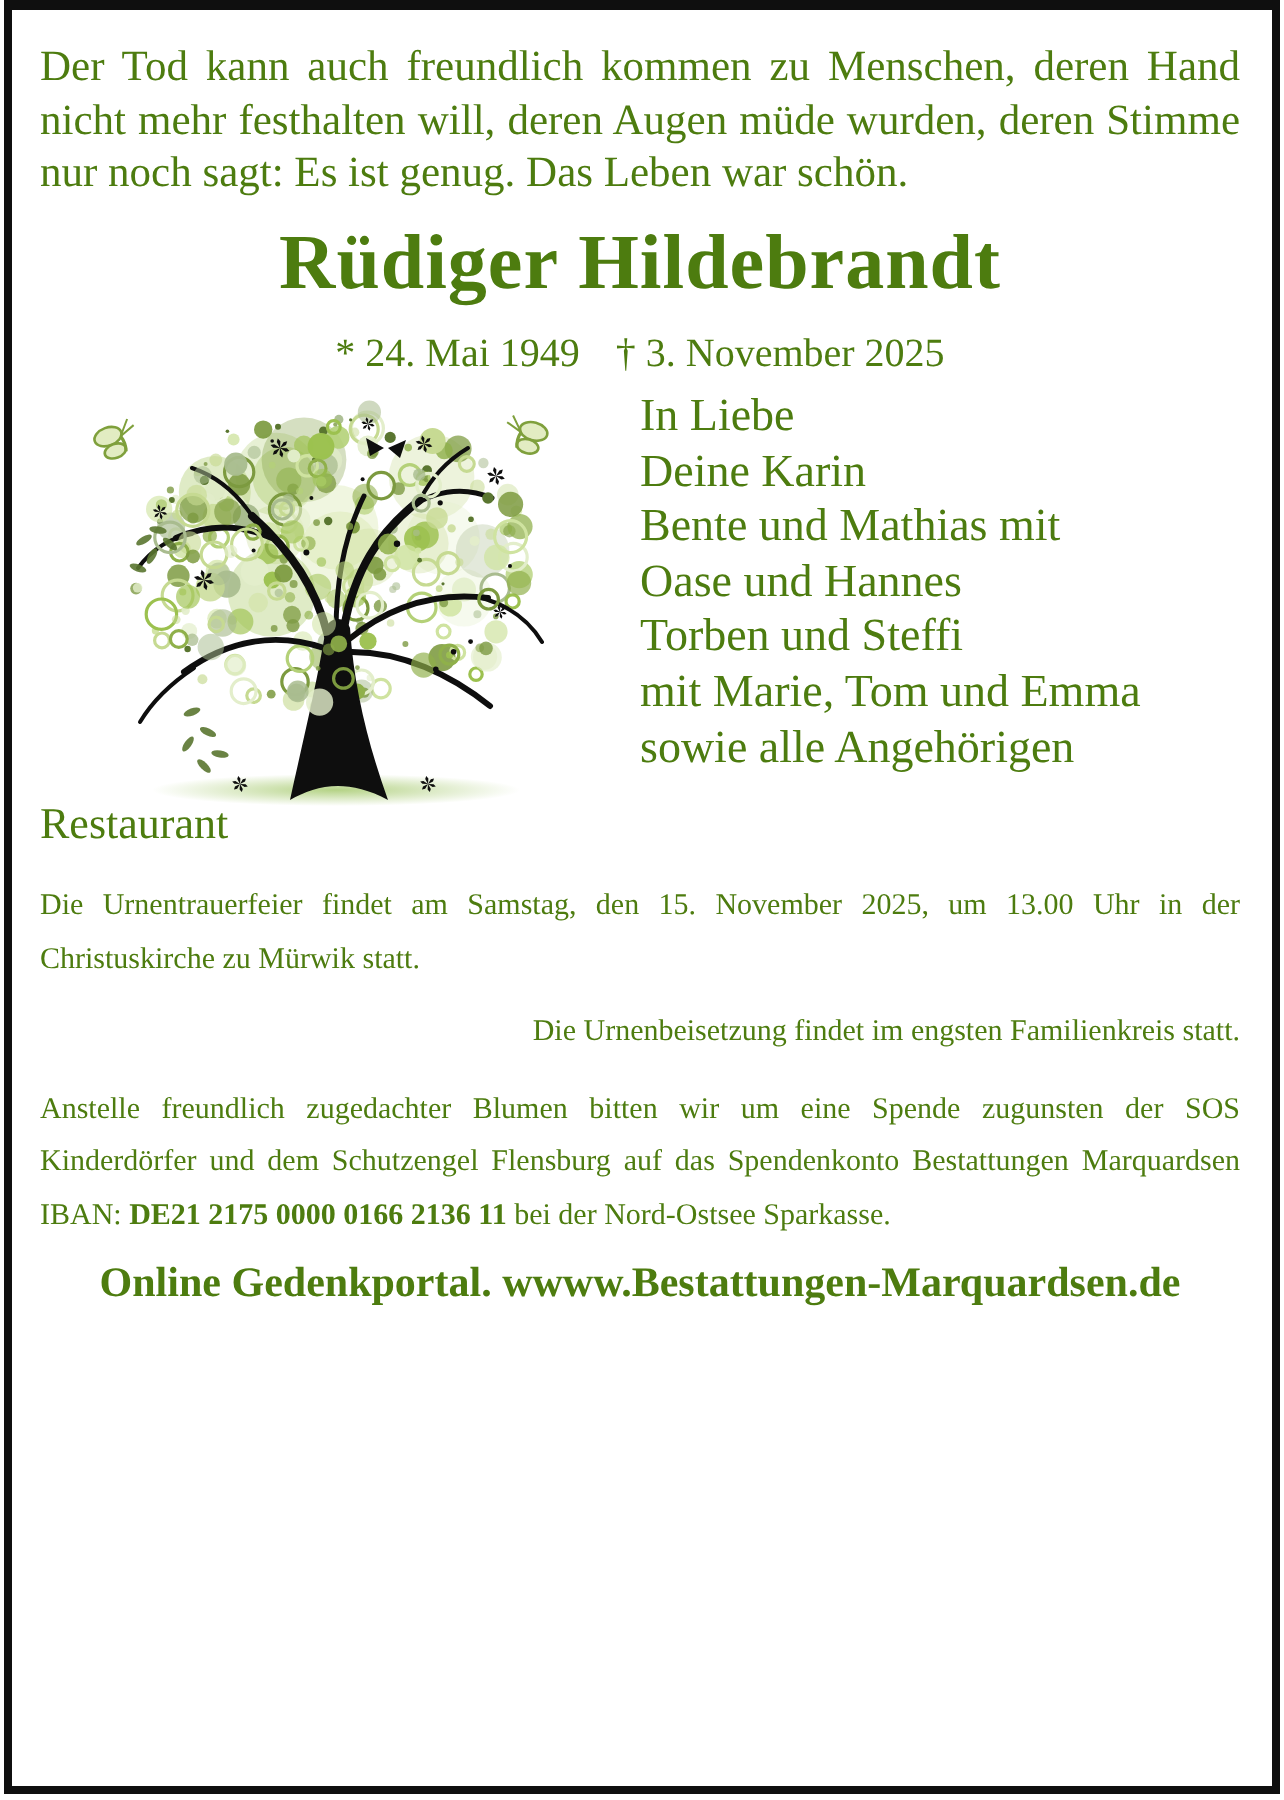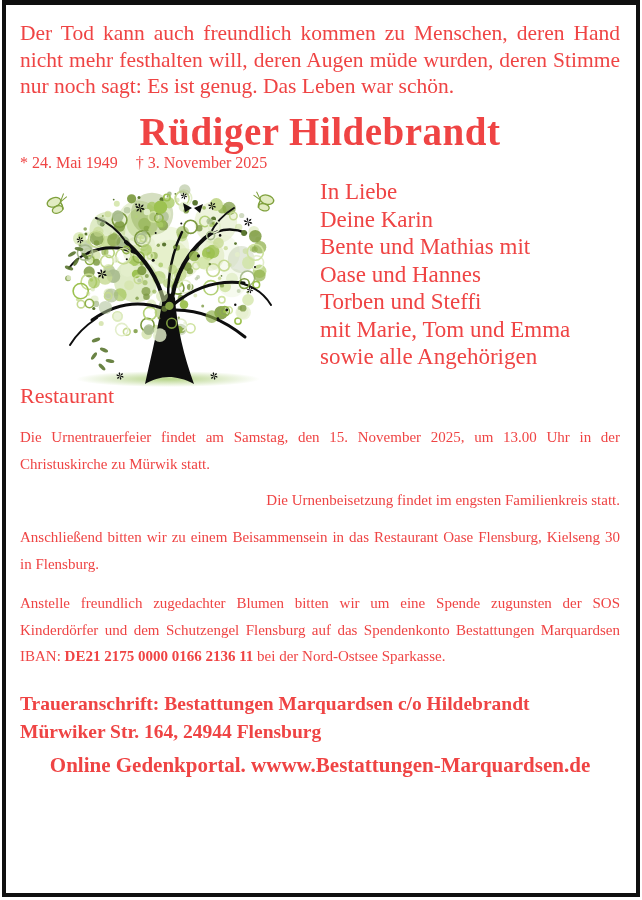--- a/index.html
+++ b/index.html
@@ -23,22 +23,22 @@
     font-size:21.5px;line-height:26.6px;
     text-align:justify;
   }
   .deceased-name{
     margin:11px 0 0 0;
     font-size:39px;font-weight:bold;
     text-align:center;line-height:1.06;
     letter-spacing:.5px;
   }
   .dates{
-    margin-top:1px;
-    font-size:16px;text-align:left;line-height:1.3;
+    margin-top:12px;
+    font-size:20px;text-align:center;line-height:1.3;
   }
   .dates .gap{display:inline-block;width:18px;}
 
   .middle{position:relative;height:232px;margin-top:4px;}
   .tree-wrap{position:absolute;left:24px;top:2px;width:244px;height:208px;}
   .dedication{
     position:absolute;left:300px;top:0;
     font-size:23px;line-height:27.6px;white-space:nowrap;
   }
   .city{position:absolute;left:0;bottom:1px;font-size:22px;}
@@ -59,21 +59,21 @@
     font-size:19.5px;font-weight:bold;line-height:28px;
   }
   .portal{
     margin-top:7px;
     font-size:21px;font-weight:bold;text-align:center;
   }
 </style>
 </head>
 <body>
 
-<div class="page" style="color: #ef4444; text-decoration: underline;">
+<div class="page" style="color: #4d7c0f; text-decoration: underline;">
   <div class="frame" style="border-color: rgb(15, 15, 15);"></div>
 
   <div class="content">
 
     <p class="opening">Der Tod kann auch freundlich kommen zu Menschen, deren Hand nicht mehr festhalten will, deren Augen müde wurden, deren Stimme nur noch sagt: Es ist genug. Das Leben war schön.</p>
 
     <h1 class="deceased-name">Rüdiger Hildebrandt</h1>
 
     <div class="dates">
       <span>* 24. Mai 1949</span><span class="gap"></span><span>† 3. November 2025</span>
@@ -438,25 +438,20 @@
         <div>sowie alle Angehörigen</div>
       </div>
 
       <div class="city">Restaurant</div>
     </div>
 
     <p class="para service">Die Urnentrauerfeier findet am Samstag, den 15. November 2025, um 13.00 Uhr in der Christuskirche zu Mürwik statt.</p>
 
     <p class="para burial">Die Urnenbeisetzung findet im engsten Familienkreis statt.</p>
 
-    <p class="para gathering">Anschließend bitten wir zu einem Beisammensein in das Restaurant Oase Flensburg, Kielseng 30 in Flensburg.</p>
 
     <p class="para donation"><span>Anstelle freundlich zugedachter Blumen bitten wir um eine Spende zugunsten der SOS Kinderdörfer und dem Schutzengel Flensburg auf das Spendenkonto Bestattungen Marquardsen IBAN:</span> <span class="iban">DE21 2175 0000 0166 2136 11</span> <span>bei der Nord-Ostsee Sparkasse.</span></p>
 
-    <div class="mourning-address">
-      <div>Traueranschrift: Bestattungen Marquardsen c/o Hildebrandt</div>
-      <div>Mürwiker Str. 164, 24944 Flensburg</div>
-    </div>
 
     <div class="portal">Online Gedenkportal. wwww.Bestattungen-Marquardsen.de</div>
 
   </div>
 </div>
 
 </body></html>

